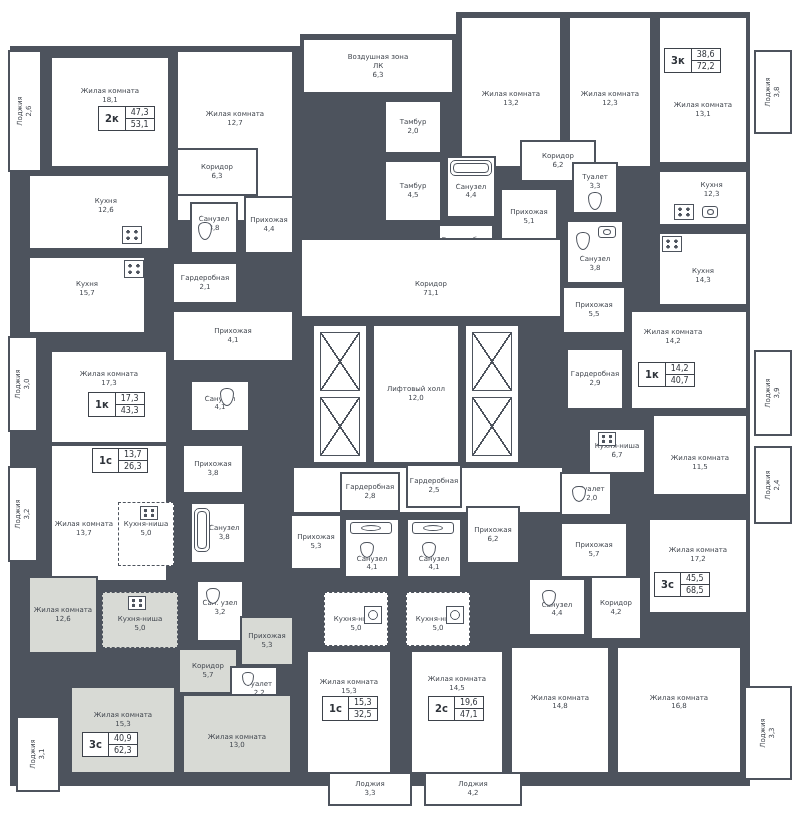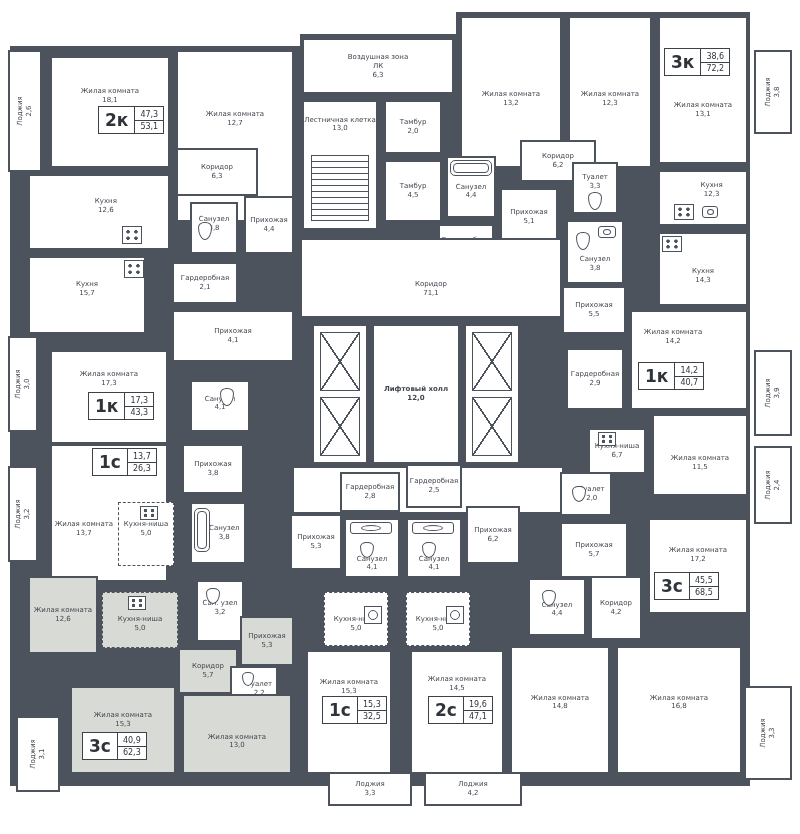--- a/index.html
+++ b/index.html
@@ -18,21 +18,21 @@
        background:repeating-linear-gradient(180deg,#ffffff 0 5px,#4d535d 5px 6px);}
   .shaft{position:absolute;background:#ffffff;border:2px solid #4d535d;box-sizing:border-box;
        display:flex;flex-direction:column;gap:6px;padding:6px;}
   .cab{flex:1;border:1.5px solid #4d535d;box-sizing:border-box;background:
        linear-gradient(to top right, transparent calc(50% - 0.7px), #4d535d calc(50% - 0.7px),
          #4d535d calc(50% + 0.7px), transparent calc(50% + 0.7px)),
        linear-gradient(to bottom right, transparent calc(50% - 0.7px), #4d535d calc(50% - 0.7px),
          #4d535d calc(50% + 0.7px), transparent calc(50% + 0.7px));}
   .badge{position:absolute;display:flex;align-items:stretch;background:#ffffff;
        border:1px solid #3d424a;color:#2f343b;cursor:pointer;}
-  .badge .bt{font-size:17px;font-weight:bold;padding:3px 6px;display:flex;align-items:center;}
+  .badge .bt{font-size:10px;font-weight:bold;padding:3px 6px;display:flex;align-items:center;}
   .badge .bn{border-left:1px solid #3d424a;display:flex;flex-direction:column;justify-content:center;}
   .badge .bn span{font-size:8px;padding:1px 5px;text-align:left;}
   .badge .bn span:first-child{border-bottom:1px solid #3d424a;}
   .fx{position:absolute;box-sizing:border-box;border:1px solid #4d535d;background:#ffffff;}
   .fx.toilet{border-radius:45% 45% 50% 50% / 30% 30% 70% 70%;}
   .fx.sink{border-radius:3px;}
   .fx.sink::after{content:"";position:absolute;left:25%;right:25%;top:20%;bottom:20%;
        border:1px solid #4d535d;border-radius:50%;}
   .fx.bathtub{border-radius:5px;}
   .fx.bathtub::after{content:"";position:absolute;inset:2px;border:1px solid #4d535d;border-radius:4px;}
@@ -56,24 +56,20 @@
     </div>
     <div class="room" style="left: 50px; top: 56px; width: 120px; height: 112px;">
       <div class="lbl" style="width: 72px; left: 50%; top: 35%;"><span>Жилая комната</span><span class="ar">18,1</span></div>
     </div>
     <div class="room" style="left: 176px; top: 50px; width: 118px; height: 172px;">
       <div class="lbl" style="width: 72px; left: 50%; top: 40%;"><span>Жилая комната</span><span class="ar">12,7</span></div>
     </div>
     <div class="room" style="left: 302px; top: 38px; width: 152px; height: 56px;">
       <div class="lbl" style="width: 72px; left: 50%; top: 50%;"><span>Воздушная зона ЛК</span><span class="ar">6,3</span></div>
     </div>
-    <div class="room" style="left: 302px; top: 100px; width: 76px; height: 130px;">
-      <div class="lbl" style="width: 72px; left: 50%; top: 18%;"><span>Лестничная клетка</span><span class="ar">13,0</span></div>
-      <div class="stairs-box"></div>
-    </div>
     <div class="room" style="left: 384px; top: 100px; width: 58px; height: 54px;">
       <div class="lbl" style="width: 54px; left: 50%; top: 50%;"><span>Тамбур</span><span class="ar">2,0</span></div>
     </div>
     <div class="room" style="left: 384px; top: 160px; width: 58px; height: 62px;">
       <div class="lbl" style="width: 54px; left: 50%; top: 50%;"><span>Тамбур</span><span class="ar">4,5</span></div>
     </div>
     <div class="room" style="left: 460px; top: 16px; width: 102px; height: 152px;">
       <div class="lbl" style="width: 72px; left: 50%; top: 55%;"><span>Жилая комната</span><span class="ar">13,2</span></div>
     </div>
     <div class="room" style="left: 568px; top: 16px; width: 84px; height: 152px;">
@@ -145,21 +141,21 @@
     <div class="room" style="left: 8px; top: 336px; width: 30px; height: 96px;">
       <div class="lbl vert" style="width: 72px; left: 50%; top: 50%;"><span>Лоджия</span><span class="ar">3,0</span></div>
     </div>
     <div class="room" style="left: 50px; top: 350px; width: 118px; height: 94px;">
       <div class="lbl" style="width: 72px; left: 50%; top: 30%;"><span>Жилая комната</span><span class="ar">17,3</span></div>
     </div>
     <div class="room" style="left: 190px; top: 380px; width: 60px; height: 52px;">
       <div class="lbl" style="width: 56px; left: 50%; top: 45%;"><span>Санузел</span><span class="ar">4,1</span></div>
     </div>
     <div class="room" style="left: 372px; top: 324px; width: 88px; height: 140px;">
-      <div class="lbl" style="width: 72px; left: 50%; top: 50%; font-weight: bold;"><span>Лифтовый холл</span><span class="ar">12,0</span></div>
+      <div class="lbl" style="width: 72px; left: 50%; top: 50%;"><span>Лифтовый холл</span><span class="ar">12,0</span></div>
     </div>
     <div class="room" style="left: 754px; top: 350px; width: 38px; height: 86px;">
       <div class="lbl vert" style="width: 72px; left: 50%; top: 50%;"><span>Лоджия</span><span class="ar">3,9</span></div>
     </div>
     <div class="room" style="left: 182px; top: 444px; width: 62px; height: 50px;">
       <div class="lbl" style="width: 58px; left: 50%; top: 50%;"><span>Прихожая</span><span class="ar">3,8</span></div>
     </div>
     <div class="room" style="left: 588px; top: 428px; width: 58px; height: 46px;">
       <div class="lbl" style="width: 54px; left: 50%; top: 50%;"><span>Кухня-ниша</span><span class="ar">6,7</span></div>
     </div>

